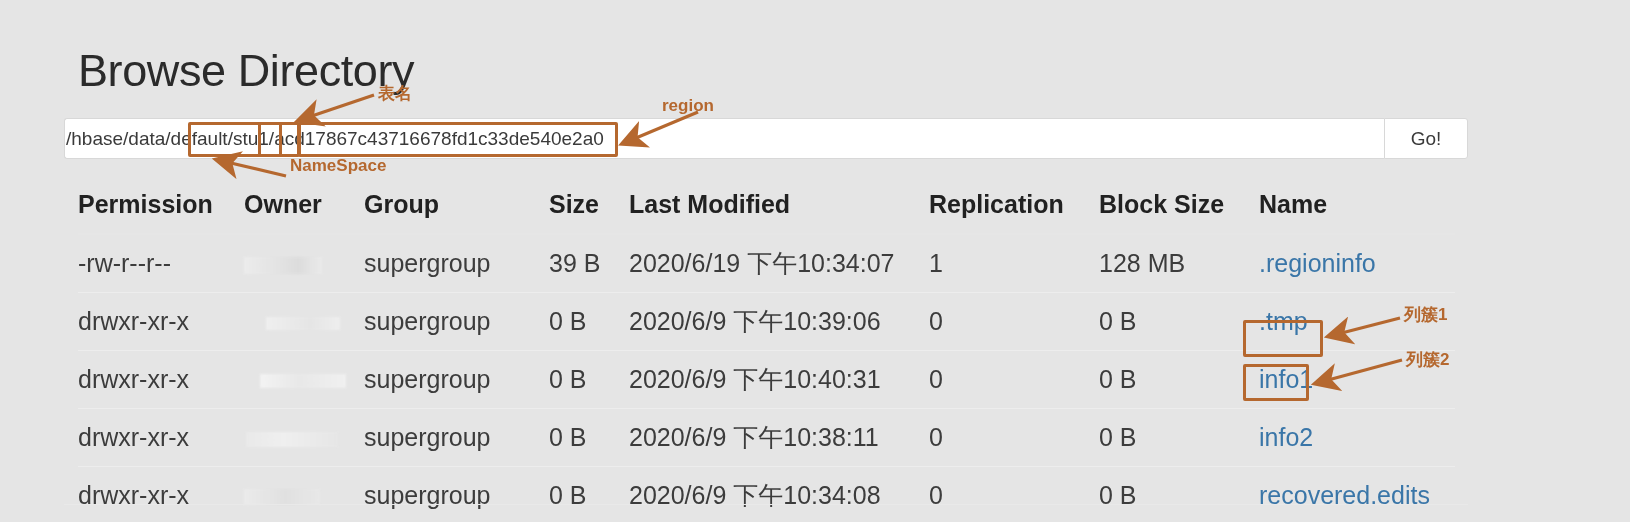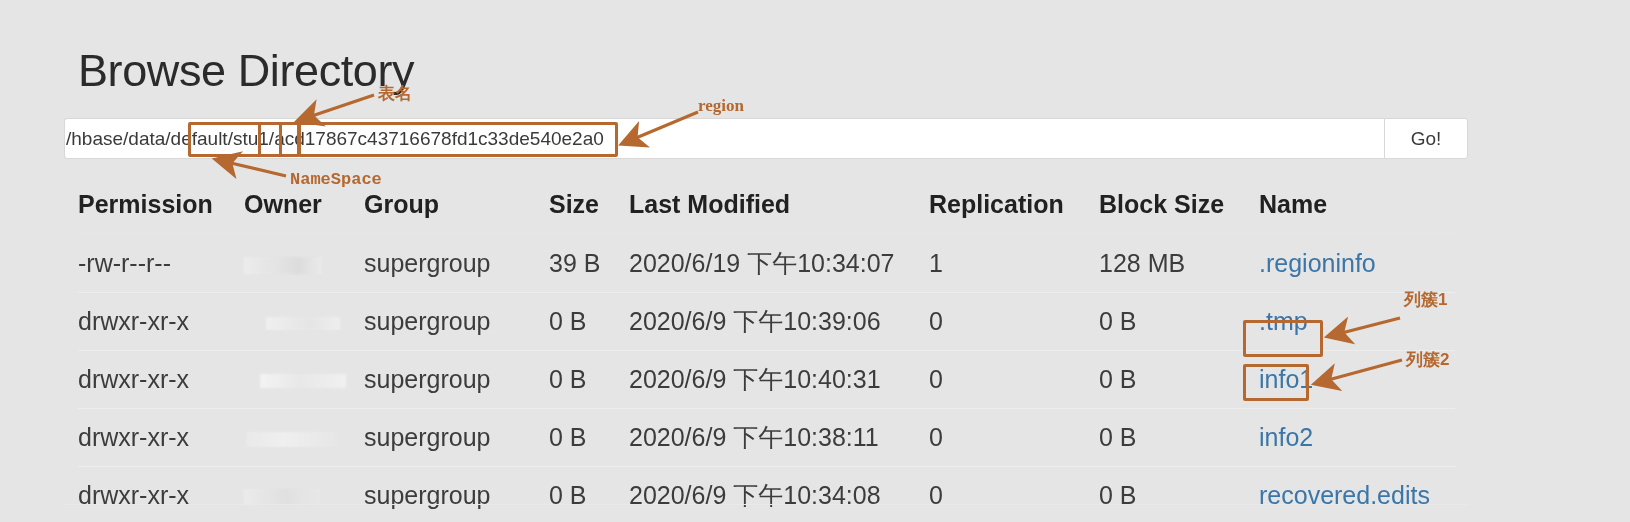--- a/index.html
+++ b/index.html
@@ -269,19 +269,19 @@
       <line x1="686" y1="112" x2="612" y2="143" stroke="#b5682f" stroke-width="3.2" marker-end="url(#ah)"></line>
 
       <line x1="274" y1="176" x2="206" y2="160" stroke="#b5682f" stroke-width="3.2" marker-end="url(#ah)"></line>
 
       <line x1="1388" y1="318" x2="1318" y2="336" stroke="#b5682f" stroke-width="3.2" marker-end="url(#ah)"></line>
 
       <line x1="1390" y1="360" x2="1305" y2="383" stroke="#b5682f" stroke-width="3.2" marker-end="url(#ah)"></line>
     </svg>
 
     <div class="anno-text cjk" style="left:366px; top:82px;">表名</div>
-    <div class="anno-text" style="left:686px; top:96px;font-family:Liberation Serif, serif;">region</div>
-    <div class="anno-text" style="left:278px; top:170px;font-family:Liberation Mono, monospace;">NameSpace</div>
-    <div class="anno-text cjk" style="left:1392px; top:288px;">列簇1</div>
+    <div class="anno-text" style="left:650px; top:96px;">region</div>
+    <div class="anno-text" style="left:278px; top:156px;">NameSpace</div>
+    <div class="anno-text cjk" style="left:1392px; top:303px;">列簇1</div>
     <div class="anno-text cjk" style="left:1394px; top:348px;">列簇2</div>
   </div>
 
 </div>
 
 </body></html>

